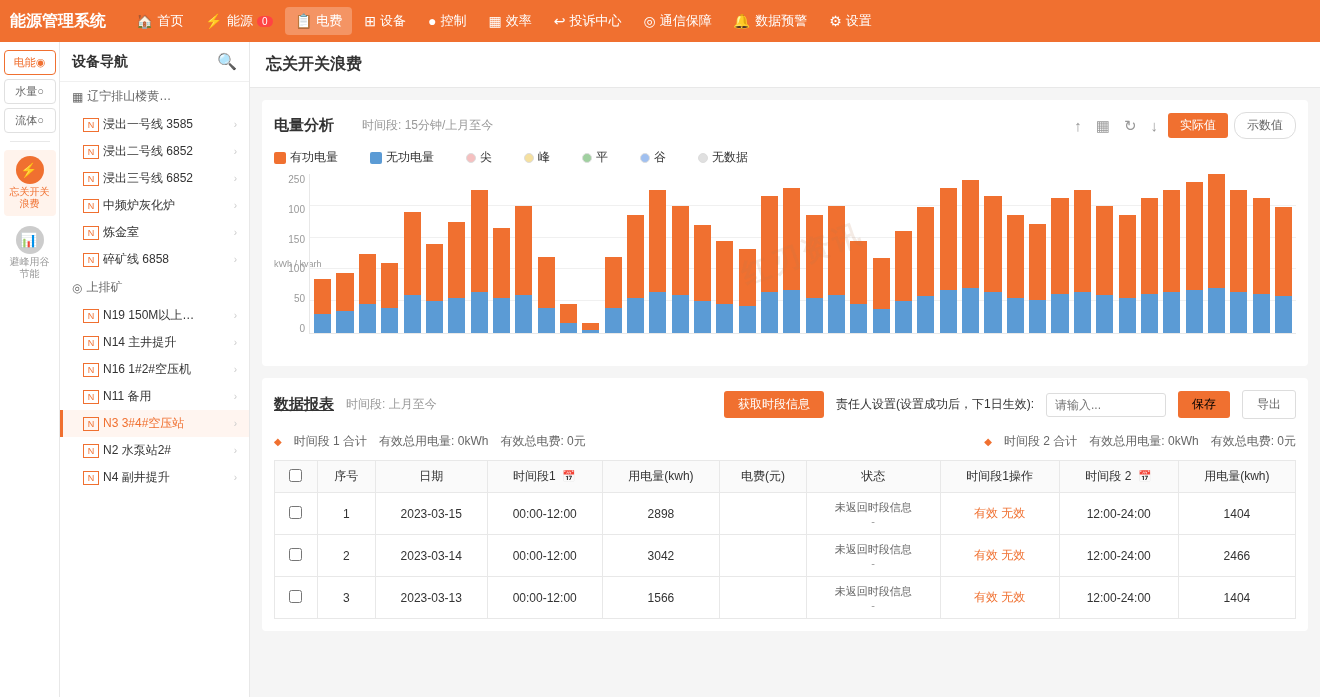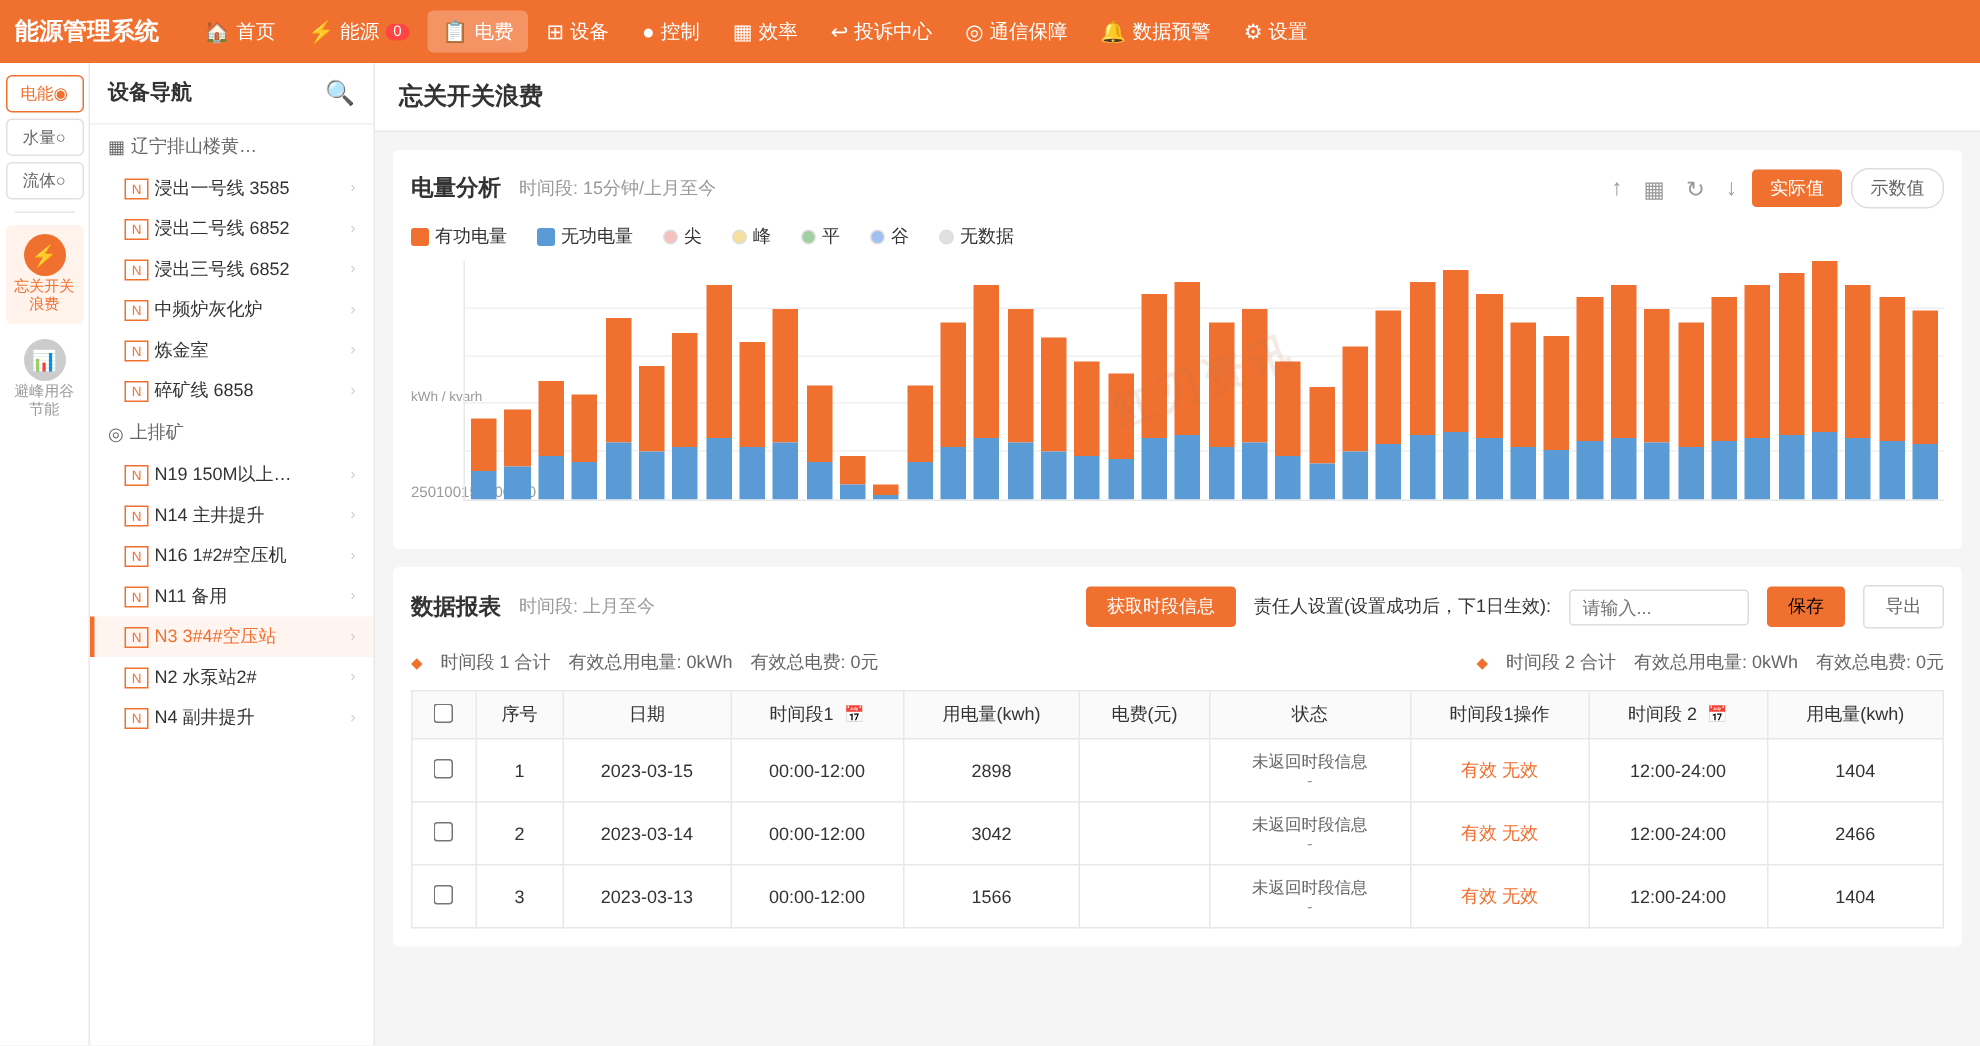--- a/index.html
+++ b/index.html
@@ -193,21 +193,21 @@
     }
     .section-header {
       display: flex;
       align-items: center;
       justify-content: space-between;
       margin-bottom: 10px;
     }
     .section-title-area {
       display: flex;
       align-items: center;
-      gap: 12px;
+      gap: 28px;
     }
     .section-title {
       font-size: 15px;
       font-weight: bold;
     }
     .time-period { font-size: 12px; color: #999; }
     .section-actions {
       display: flex;
       align-items: center;
       gap: 6px;
@@ -234,21 +234,21 @@
       padding: 4px 12px;
       border-radius: 12px;
       cursor: pointer;
       font-size: 12px;
     }
 
     
     .chart-legend {
       display: flex;
       align-items: flex-end;
-      gap: 20px;
+      gap: 32px;
       margin-bottom: 8px;
       flex-wrap: wrap;
     }
     .legend-item {
       display: flex;
       align-items: center;
       gap: 4px;
       font-size: 12px;
     }
     .legend-dot {
@@ -267,21 +267,21 @@
       position: relative;
       height: 180px;
     }
     .chart-y-axis {
       position: absolute;
       left: 0;
       top: 0;
       bottom: 20px;
       width: 35px;
       display: flex;
-      flex-direction: row;
+      flex-direction: column;
       justify-content: space-between;
       align-items: flex-end;
       padding-right: 4px;
       font-size: 10px;
       color: #999;
     }
     .chart-area {
       position: absolute;
       left: 35px;
       right: 0;
@@ -339,21 +339,21 @@
       border-radius: 4px;
       padding: 12px;
     }
     .table-header-row {
       display: flex;
       align-items: center;
       gap: 12px;
       margin-bottom: 10px;
       flex-wrap: wrap;
     }
-    .table-title { font-size: 15px; font-weight: bold; }
+    .table-title { font-size: 15px; font-weight: bold; text-decoration: underline; }
     .time-info { font-size: 12px; color: #999; }
     .btn-get-info {
       background: #f07030;
       color: #fff;
       border: none;
       padding: 5px 14px;
       border-radius: 3px;
       cursor: pointer;
       font-size: 12px;
       margin-left: auto;

